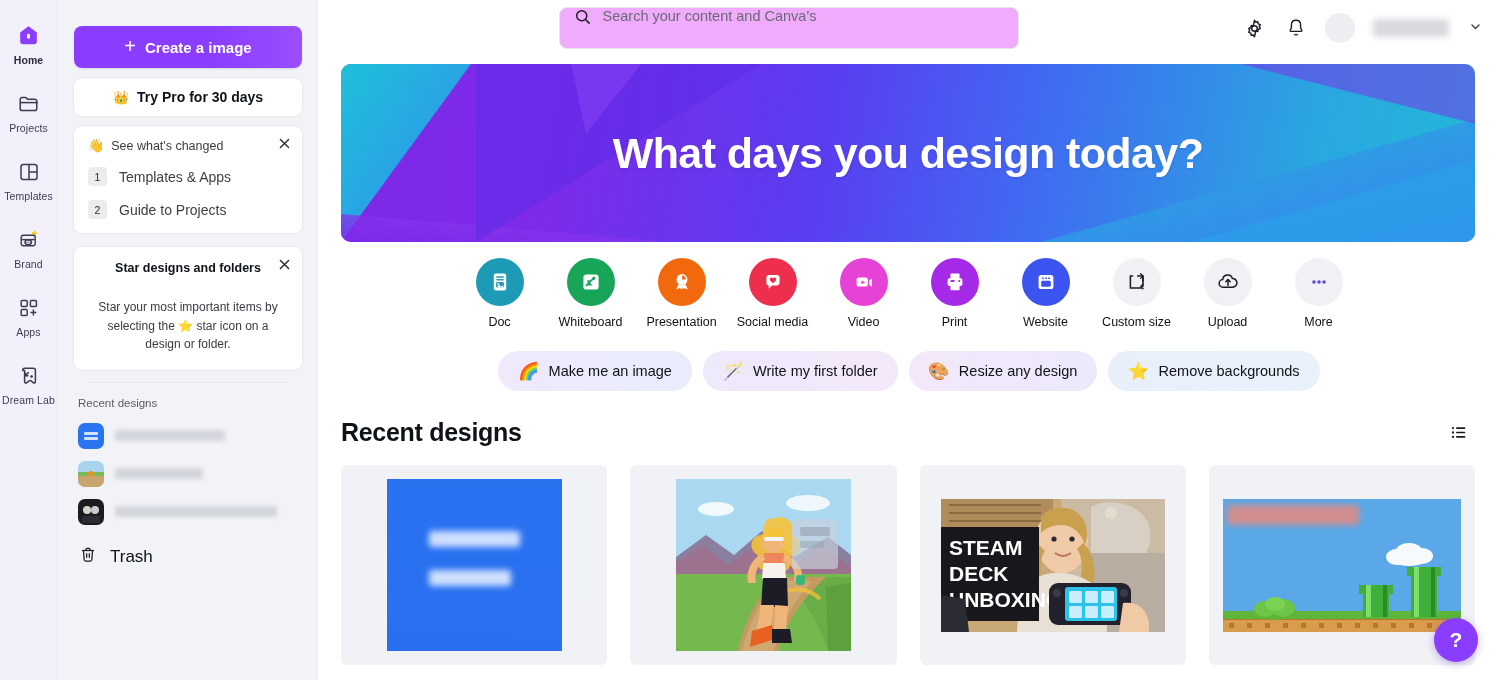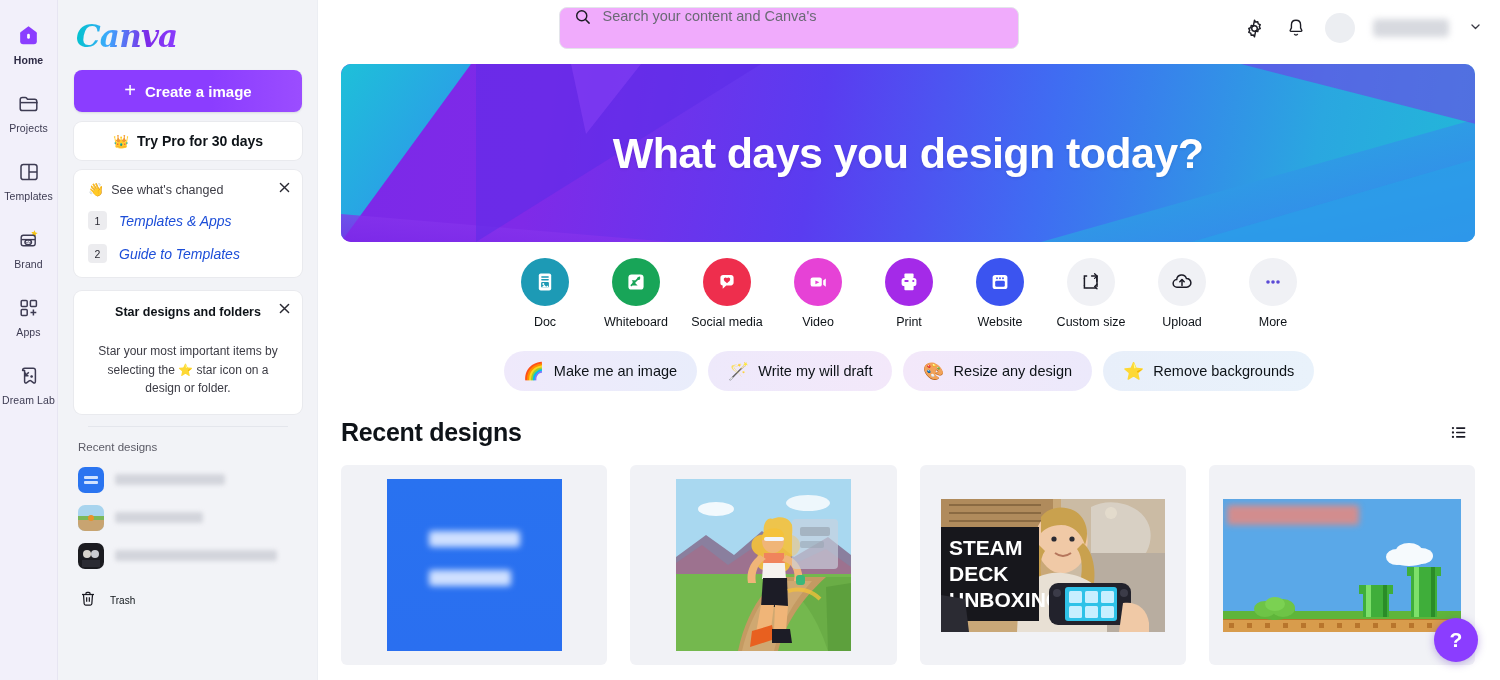--- a/index.html
+++ b/index.html
@@ -74,40 +74,40 @@
     position: absolute; right: 10px; top: 11px;
     width: 16px; height: 16px; cursor: pointer;
     color: #4b4b57; font-size: 15px; line-height: 15px; text-align: center;
   }
   .chg-row { display: flex; align-items: center; gap: 12px; margin-top: 14px; cursor: pointer; }
   .chg-num {
     width: 19px; height: 19px; border-radius: 4px; background: #ececef;
     font-size: 10.5px; color: #2a2a33; display: flex; align-items: center; justify-content: center;
     font-weight: 500; flex: 0 0 19px;
   }
-  .chg-lbl { font-size: 14px; color: #1d4ed8; font-style: italic; }
+  .chg-lbl { font-size: 14px; color: #404040; }
 
   .tip {
     margin-top: 14px; width: 228px; background: #fff; border-radius: 8px;
     padding: 14px 16px 16px 16px; position: relative; text-align: center;
     box-shadow: 0 0 0 1px rgba(13,18,22,.04);
   }
   .tip-title { font-size: 12.5px; font-weight: 700; color: #0e1318; }
   .tip-body { margin-top: 23px; font-size: 12px; line-height: 1.55; color: #3b3b44; }
   .tip-x { position: absolute; right: 11px; top: 10px; font-size: 15px; color: #2a2a33; cursor: pointer; }
 
   .divider { margin: 12px auto 0 auto; width: 200px; border-top: 1px solid #e4e6ec; }
 
   .sb-section-title { margin-top: 14px; font-size: 11.5px; color: #5b5b66; padding-left: 4px; }
   .rd-list { margin-top: 8px; }
   .rd-item { display: flex; align-items: center; gap: 11px; height: 38px; padding-left: 4px; cursor: pointer; border-radius: 6px; }
   .rd-thumb { width: 26px; height: 26px; border-radius: 7px; flex: 0 0 26px; overflow: hidden; position: relative; }
   .rd-name { height: 11px; border-radius: 3px; background: #d3d5dc; filter: blur(2.2px); }
   .trash-row { display: flex; align-items: center; gap: 12px; height: 40px; padding-left: 4px; margin-top: 6px; cursor: pointer; }
-  .trash-lbl { font-size: 10px; color: #0e1318; }
+  .trash-lbl { font-size: 17px; color: #0e1318; }
 
   
   .main { flex: 1; height: 680px; background: #fff; position: relative; overflow: hidden; }
 
   .topbar { height: 56px; display: flex; align-items: center; padding: 0 18px; background: #fff; }
   .searchwrap { flex: 1; display: flex; justify-content: center; }
   .search {
     width: 460px; height: 42px; border-radius: 8px; background: #f0abfc;
     border: 1px solid #e3e5ea; display: flex; align-items: flex-start; gap: 11px;
     padding: 0 14px; cursor: text;
@@ -244,23 +244,20 @@
             <path d="M8.4 11.6l3.4-3.4"></path>
             <path d="M8.4 8.6v3.2h3.1"></path>
             <path d="M14.6 11.2v2.6M13.3 12.5h2.6"></path>
           </svg>
       </span>
       <span class="rail-lbl">Dream Lab</span>
     </div>
   </div>
 
   <div class="sidebar">
-    <div class="brandwrap">
-      <span class="canva-logo">Canva</span>
-    </div>
 
     <div class="create-btn">
       <span class="plus-ico">+</span>
       <span>Create a image</span>
     </div>
 
     <div class="pro-btn">
       <span style="font-size:13px;">👑</span>
       <span>Try Pro for 30 days</span>
     </div>
@@ -274,21 +271,21 @@
         <svg width="13" height="13" viewBox="0 0 14 14" stroke="#2a2a33" stroke-width="1.5" stroke-linecap="round">
             <path d="M2.6 2.6l8.8 8.8M11.4 2.6l-8.8 8.8"></path>
           </svg>
       </div>
       <div class="chg-row">
         <span class="chg-num">1</span>
         <span class="chg-lbl">Templates &amp; Apps</span>
       </div>
       <div class="chg-row">
         <span class="chg-num">2</span>
-        <span class="chg-lbl">Guide to Templates</span>
+        <span class="chg-lbl">Guide to Projects</span>
       </div>
     </div>
 
     <div class="tip">
       <div class="tip-x">
         <svg width="13" height="13" viewBox="0 0 14 14" stroke="#2a2a33" stroke-width="1.6" stroke-linecap="round">
             <path d="M2.6 2.6l8.8 8.8M11.4 2.6l-8.8 8.8"></path>
           </svg>
       </div>
       <div class="tip-title">Star designs and folders</div>
@@ -432,20 +429,31 @@
               <rect x="5.4" y="5.4" width="15.2" height="15.2" rx="3.2" fill="#fff"></rect>
               <path d="M16.4 8.4l-8 8" stroke="#18a558" stroke-width="1.7" stroke-linecap="round"></path>
               <path d="M9.6 11.6v5h5" fill="#18a558"></path>
               <path d="M8.7 11.2h3.2v3.2z" fill="#18a558"></path>
               <circle cx="15.6" cy="9.4" r="1.5" fill="#18a558"></circle>
             </svg>
         </span>
         <span class="cat-lbl">Whiteboard</span>
       </div>
 
+      <div class="cat">
+        <span class="cat-circle" style="background:#f2690d;">
+          <svg width="26" height="26" viewBox="0 0 26 26">
+              <circle cx="13" cy="10.6" r="5.5" fill="#fff"></circle>
+              <path d="M13 6.6v4h3.9a3.9 3.9 0 0 0-3.9-4z" fill="#f2690d"></path>
+              <path d="M9.4 15.2l-2.1 5.4 3.6-1.5 1.3 1.4 1.2-4z" fill="#fff"></path>
+              <path d="M16.6 15.2l2.1 5.4-3.6-1.5-1.3 1.4-1.2-4z" fill="#fff"></path>
+            </svg>
+        </span>
+        <span class="cat-lbl">Presentation</span>
+      </div>
 
       <div class="cat">
         <span class="cat-circle" style="background:#ee2e4d;">
           <svg width="26" height="26" viewBox="0 0 26 26">
               <path d="M6.4 8.6c0-1.5 1.2-2.6 2.6-2.6h8c1.5 0 2.6 1.2 2.6 2.6v5.2c0 1.5-1.2 2.6-2.6 2.6h-4.7l-3.6 3.4v-3.4h-.4c-1.2 0-1.9-1-1.9-2.3V8.6z" fill="#fff"></path>
               <path d="M13 14.2c-1.9-1.5-3.2-2.5-3.2-3.9 0-1 .8-1.8 1.8-1.8.7 0 1.1.35 1.4.8.3-.45.7-.8 1.4-.8 1 0 1.8.8 1.8 1.8 0 1.4-1.3 2.4-3.2 3.9z" fill="#ee2e4d"></path>
             </svg>
         </span>
         <span class="cat-lbl">Social media</span>
       </div>
@@ -525,21 +533,21 @@
       </div>
     </div>
 
     <div class="pills">
       <div class="pill p1">
         <span class="pill-emo">🌈</span>
         <span>Make me an image</span>
       </div>
       <div class="pill p2">
         <span class="pill-emo">🪄</span>
-        <span>Write my will draft</span>
+        <span>Write my first folder</span>
       </div>
       <div class="pill p3">
         <span class="pill-emo">🎨</span>
         <span>Resize any design</span>
       </div>
       <div class="pill p4">
         <span class="pill-emo">⭐</span>
         <span>Remove backgrounds</span>
       </div>
     </div>

